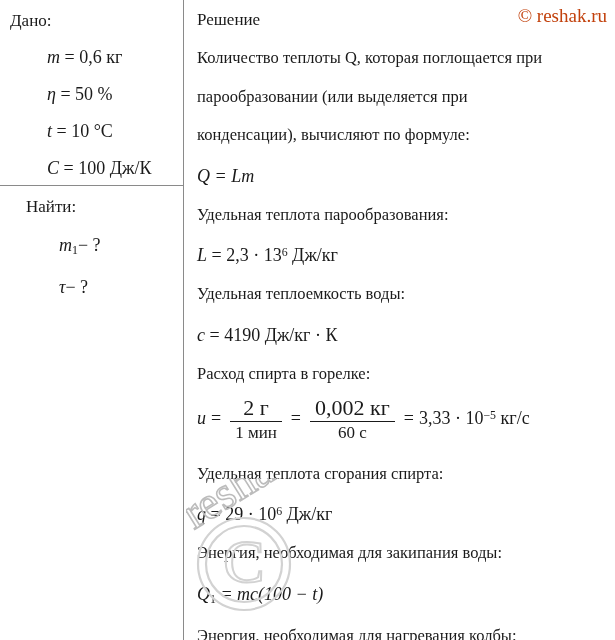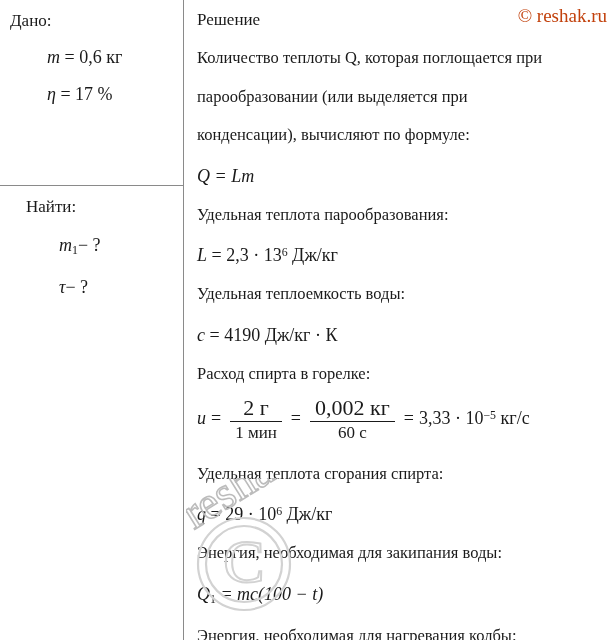--- a/index.html
+++ b/index.html
@@ -211,23 +211,25 @@
   <div class="divider-vertical"></div>
   <div class="divider-horizontal"></div>
 
   <div class="left-col">
 
     <div class="given-block">
       <div class="line heading">Дано:</div>
 
       <div class="line eq"><span class="it">m</span><span class="up"> = 0,6 кг</span></div>
 
-      <div class="line eq"><span class="it">η</span><span class="up"> = 17 %</span></div>
-
-
+      <div class="line eq"><span class="it">η</span><span class="up"> = 50 %</span></div>
+
+      <div class="line eq"><span class="it">t</span><span class="up"> = 10 °C</span></div>
+
+      <div class="line eq"><span class="it">C</span><span class="up"> = 100  Дж/К</span></div>
     </div>
 
     <div class="find-block">
       <div class="line heading">Найти:</div>
 
       <div class="line eq"><span class="it">m</span><sub>1</sub><span class="up">− ?</span></div>
 
       <div class="line eq"><span class="it">τ</span><span class="up">− ?</span></div>
     </div>
 

